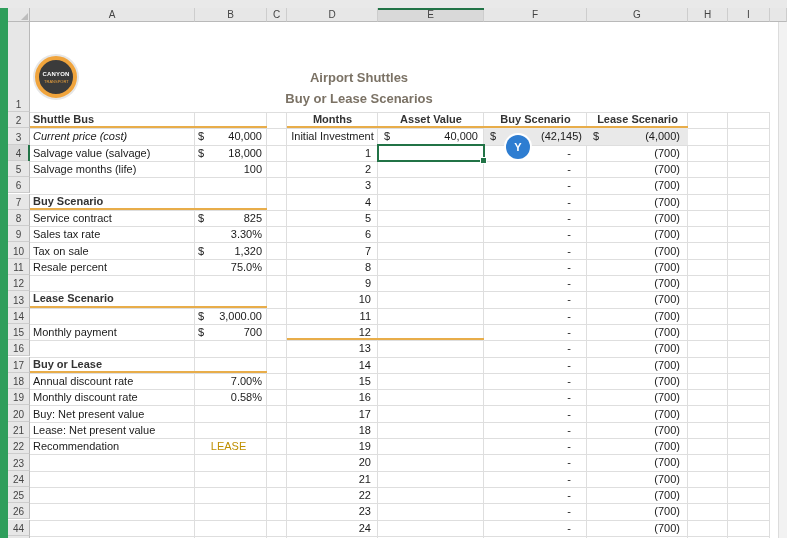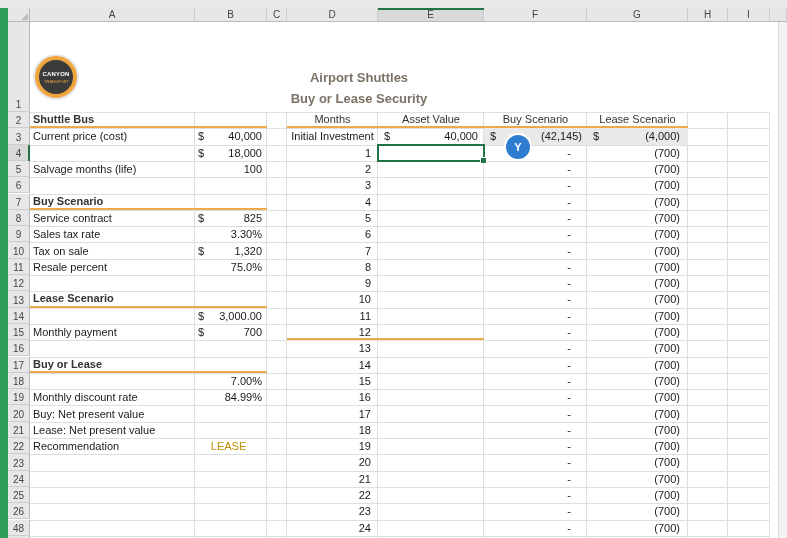--- a/index.html
+++ b/index.html
@@ -23,21 +23,21 @@
   .rowhdr.sel{background:#d9d9d9;}
   .col-indicator,.row-indicator{position:absolute;background:var(--excel-green,#217346);z-index:3;}
   .gl{position:absolute;background:#dedede;}
   .accent{position:absolute;background:var(--accent-gold,#e8ad4a);z-index:2;}
   .cell{position:absolute;display:flex;align-items:center;font-size:11px;color:#1b1b1b;
        box-sizing:border-box;white-space:nowrap;}
   .c-left{padding-left:3px;}
   .c-right{justify-content:flex-end;}
   .c-center{justify-content:center;}
   .sec-hdr{font-weight:bold;color:#333;border-bottom:2px solid var(--accent-gold,#e8ad4a);padding-left:3px;text-align:center;}
-  .sched-hdr{font-weight:normal;color:#333;justify-content:center;border-bottom:2px solid var(--accent-gold,#e8ad4a);}
+  .sched-hdr{font-weight:bold;color:#333;justify-content:center;border-bottom:2px solid var(--accent-gold,#e8ad4a);}
   .money{justify-content:space-between;padding-left:6px;}
   .grayfill{background:var(--fill-gray,#e9e9e9);}
   .gold-text{color:var(--lease-gold,#bf8f00);}
   .logo{position:absolute;left:35px;top:56px;width:42px;height:42px;border-radius:50%;background:#3b3b3b;
        border:4px solid var(--logo-orange,#f0a43c);box-shadow:0 0 0 2px #e6e6e6;box-sizing:border-box;
        display:flex;flex-direction:column;align-items:center;justify-content:center;z-index:2;}
   .logo-top{color:#fff;font-size:6px;font-weight:bold;letter-spacing:.2px;line-height:7px;}
   .logo-bot{color:var(--logo-orange,#f0a43c);font-size:5px;line-height:6px;transform:scale(.8);}
   .title1,.title2{position:absolute;left:30px;width:658px;text-align:center;font-weight:bold;
        font-size:13px;color:var(--title-gray,#7b7265);z-index:2;}
@@ -58,21 +58,21 @@
   <div class="select-all">
     <div class="sa-tri"></div>
   </div>
   <div class="scrollbar"></div>
 
   <div class="logo">
     <span class="logo-top">CANYON</span>
     <span class="logo-bot">TRANSPORT</span>
   </div>
   <div class="title1">Airport Shuttles</div>
-  <div class="title2">Buy or Lease Security</div>
+  <div class="title2">Buy or Lease Scenarios</div>
 <div class="colhdr" style="left: 30px; top: 8px; width: 165px; height: 14px; position: absolute;">A</div>
     <div class="colhdr" style="left: 195px; top: 8px; width: 72px; height: 14px; position: absolute;">B</div>
     <div class="colhdr" style="left: 267px; top: 8px; width: 20px; height: 14px; position: absolute;">C</div>
     <div class="colhdr" style="left: 287px; top: 8px; width: 91px; height: 14px; position: absolute;">D</div>
     <div class="colhdr sel" style="left: 378px; top: 8px; width: 106px; height: 14px; position: absolute;">E</div>
     <div class="colhdr" style="left: 484px; top: 8px; width: 103px; height: 14px; position: absolute;">F</div>
     <div class="colhdr" style="left: 587px; top: 8px; width: 101px; height: 14px; position: absolute;">G</div>
     <div class="colhdr" style="left: 688px; top: 8px; width: 40px; height: 14px; position: absolute;">H</div>
     <div class="colhdr" style="left: 728px; top: 8px; width: 42px; height: 14px; position: absolute;">I</div>
     <div class="colhdr" style="left: 770px; top: 8px; width: 17px; height: 14px; position: absolute;"></div>
@@ -96,21 +96,21 @@
     <div class="rowhdr" style="left: 8px; top: 356.5px; width: 22px; height: 16.3px; position: absolute;">17</div>
     <div class="rowhdr" style="left: 8px; top: 372.8px; width: 22px; height: 16.3px; position: absolute;">18</div>
     <div class="rowhdr" style="left: 8px; top: 389.1px; width: 22px; height: 16.3px; position: absolute;">19</div>
     <div class="rowhdr" style="left: 8px; top: 405.4px; width: 22px; height: 16.3px; position: absolute;">20</div>
     <div class="rowhdr" style="left: 8px; top: 421.7px; width: 22px; height: 16.3px; position: absolute;">21</div>
     <div class="rowhdr" style="left: 8px; top: 438px; width: 22px; height: 16.3px; position: absolute;">22</div>
     <div class="rowhdr" style="left: 8px; top: 454.3px; width: 22px; height: 16.3px; position: absolute;">23</div>
     <div class="rowhdr" style="left: 8px; top: 470.6px; width: 22px; height: 16.3px; position: absolute;">24</div>
     <div class="rowhdr" style="left: 8px; top: 486.9px; width: 22px; height: 16.3px; position: absolute;">25</div>
     <div class="rowhdr" style="left: 8px; top: 503.2px; width: 22px; height: 16.3px; position: absolute;">26</div>
-    <div class="rowhdr" style="left: 8px; top: 519.5px; width: 22px; height: 16.3px; position: absolute;">48</div>
+    <div class="rowhdr" style="left: 8px; top: 519.5px; width: 22px; height: 16.3px; position: absolute;">44</div>
     <div class="rowhdr" style="left: 8px; top: 535.8px; width: 22px; height: 16.3px; position: absolute;">28</div>
     <div class="row-indicator" style="left: 28px; top: 144.6px; width: 2px; height: 16.3px; position: absolute;"></div>
     <div class="gl" style="left: 194px; top: 112px; width: 1px; height: 426px; position: absolute;"></div>
     <div class="gl" style="left: 266px; top: 112px; width: 1px; height: 426px; position: absolute;"></div>
     <div class="gl" style="left: 286px; top: 112px; width: 1px; height: 426px; position: absolute;"></div>
     <div class="gl" style="left: 377px; top: 112px; width: 1px; height: 426px; position: absolute;"></div>
     <div class="gl" style="left: 483px; top: 112px; width: 1px; height: 426px; position: absolute;"></div>
     <div class="gl" style="left: 586px; top: 112px; width: 1px; height: 426px; position: absolute;"></div>
     <div class="gl" style="left: 687px; top: 112px; width: 1px; height: 426px; position: absolute;"></div>
     <div class="gl" style="left: 727px; top: 112px; width: 1px; height: 426px; position: absolute;"></div>
@@ -138,23 +138,24 @@
     <div class="gl" style="left: 30px; top: 438px; width: 740px; height: 1px; position: absolute;"></div>
     <div class="gl" style="left: 30px; top: 454px; width: 740px; height: 1px; position: absolute;"></div>
     <div class="gl" style="left: 30px; top: 471px; width: 740px; height: 1px; position: absolute;"></div>
     <div class="gl" style="left: 30px; top: 487px; width: 740px; height: 1px; position: absolute;"></div>
     <div class="gl" style="left: 30px; top: 503px; width: 740px; height: 1px; position: absolute;"></div>
     <div class="gl" style="left: 30px; top: 520px; width: 740px; height: 1px; position: absolute;"></div>
     <div class="gl" style="left: 30px; top: 536px; width: 740px; height: 1px; position: absolute;"></div>
     <div class="cell sec-hdr" style="left: 30px; top: 112px; width: 237px; height: 16.3px; position: absolute;">
       <span>Shuttle Bus</span>
     </div>
-    <div class="cell c-left" style="left: 30px; top: 128.3px; width: 165px; height: 16.3px; position: absolute;">Current price (cost)</div>
+    <div class="cell c-left" style="left: 30px; top: 128.3px; width: 165px; height: 16.3px; position: absolute; font-style: italic;">Current price (cost)</div>
     <div class="cell c-left" style="left: 195px; top: 128.3px; width: 16px; height: 16.3px; position: absolute;">$</div>
     <div class="cell c-right" style="left: 195px; top: 128.3px; width: 72px; height: 16.3px; position: absolute; padding-right: 5px;">40,000</div>
+    <div class="cell c-left" style="left: 30px; top: 144.6px; width: 165px; height: 16.3px; position: absolute;">Salvage value (salvage)</div>
     <div class="cell c-left" style="left: 195px; top: 144.6px; width: 16px; height: 16.3px; position: absolute;">$</div>
     <div class="cell c-right" style="left: 195px; top: 144.6px; width: 72px; height: 16.3px; position: absolute; padding-right: 5px;">18,000</div>
     <div class="cell c-left" style="left: 30px; top: 160.9px; width: 165px; height: 16.3px; position: absolute;">Salvage months (life)</div>
     <div class="cell c-right" style="left: 195px; top: 160.9px; width: 72px; height: 16.3px; position: absolute; padding-right: 5px;">100</div>
     <div class="cell sec-hdr" style="left: 30px; top: 193.5px; width: 237px; height: 16.3px; position: absolute;">
       <span>Buy Scenario</span>
     </div>
     <div class="cell c-left" style="left: 30px; top: 209.8px; width: 165px; height: 16.3px; position: absolute;">Service contract</div>
     <div class="cell c-left" style="left: 195px; top: 209.8px; width: 16px; height: 16.3px; position: absolute;">$</div>
     <div class="cell c-right" style="left: 195px; top: 209.8px; width: 72px; height: 16.3px; position: absolute; padding-right: 5px;">825</div>
@@ -169,23 +170,24 @@
       <span>Lease Scenario</span>
     </div>
     <div class="cell c-left" style="left: 195px; top: 307.6px; width: 16px; height: 16.3px; position: absolute;">$</div>
     <div class="cell c-right" style="left: 195px; top: 307.6px; width: 72px; height: 16.3px; position: absolute; padding-right: 5px;">3,000.00</div>
     <div class="cell c-left" style="left: 30px; top: 323.9px; width: 165px; height: 16.3px; position: absolute;">Monthly payment</div>
     <div class="cell c-left" style="left: 195px; top: 323.9px; width: 16px; height: 16.3px; position: absolute;">$</div>
     <div class="cell c-right" style="left: 195px; top: 323.9px; width: 72px; height: 16.3px; position: absolute; padding-right: 5px;">700</div>
     <div class="cell sec-hdr" style="left: 30px; top: 356.5px; width: 237px; height: 16.3px; position: absolute;">
       <span>Buy or Lease</span>
     </div>
+    <div class="cell c-left" style="left: 30px; top: 372.8px; width: 165px; height: 16.3px; position: absolute;">Annual discount rate</div>
     <div class="cell c-right" style="left: 195px; top: 372.8px; width: 72px; height: 16.3px; position: absolute; padding-right: 5px;">7.00%</div>
     <div class="cell c-left" style="left: 30px; top: 389.1px; width: 165px; height: 16.3px; position: absolute;">Monthly discount rate</div>
-    <div class="cell c-right" style="left: 195px; top: 389.1px; width: 72px; height: 16.3px; position: absolute; padding-right: 5px;">84.99%</div>
+    <div class="cell c-right" style="left: 195px; top: 389.1px; width: 72px; height: 16.3px; position: absolute; padding-right: 5px;">0.58%</div>
     <div class="cell c-left" style="left: 30px; top: 405.4px; width: 165px; height: 16.3px; position: absolute; text-align: right;">Buy: Net present value</div>
     <div class="cell c-left" style="left: 30px; top: 421.7px; width: 165px; height: 16.3px; position: absolute;">Lease: Net present value</div>
     <div class="cell c-left" style="left: 30px; top: 438px; width: 165px; height: 16.3px; position: absolute;">Recommendation</div>
     <div class="cell c-center gold-text" style="left: 195px; top: 438px; width: 72px; height: 16.3px; position: absolute; padding-right: 5px;">LEASE</div>
     <div class="cell sched-hdr" style="left: 287px; top: 112px; width: 91px; height: 16.3px; position: absolute;">Months</div>
     <div class="cell sched-hdr" style="left: 378px; top: 112px; width: 106px; height: 16.3px; position: absolute;">Asset Value</div>
     <div class="cell sched-hdr" style="left: 484px; top: 112px; width: 103px; height: 16.3px; position: absolute;">Buy Scenario</div>
     <div class="cell sched-hdr" style="left: 587px; top: 112px; width: 101px; height: 16.3px; position: absolute;">Lease Scenario</div>
     <div class="cell c-center" style="left: 287px; top: 128.3px; width: 91px; height: 16.3px; position: absolute;">Initial Investment</div>
     <div class="cell money" style="left: 378px; top: 128.3px; width: 106px; height: 16.3px; position: absolute;">

